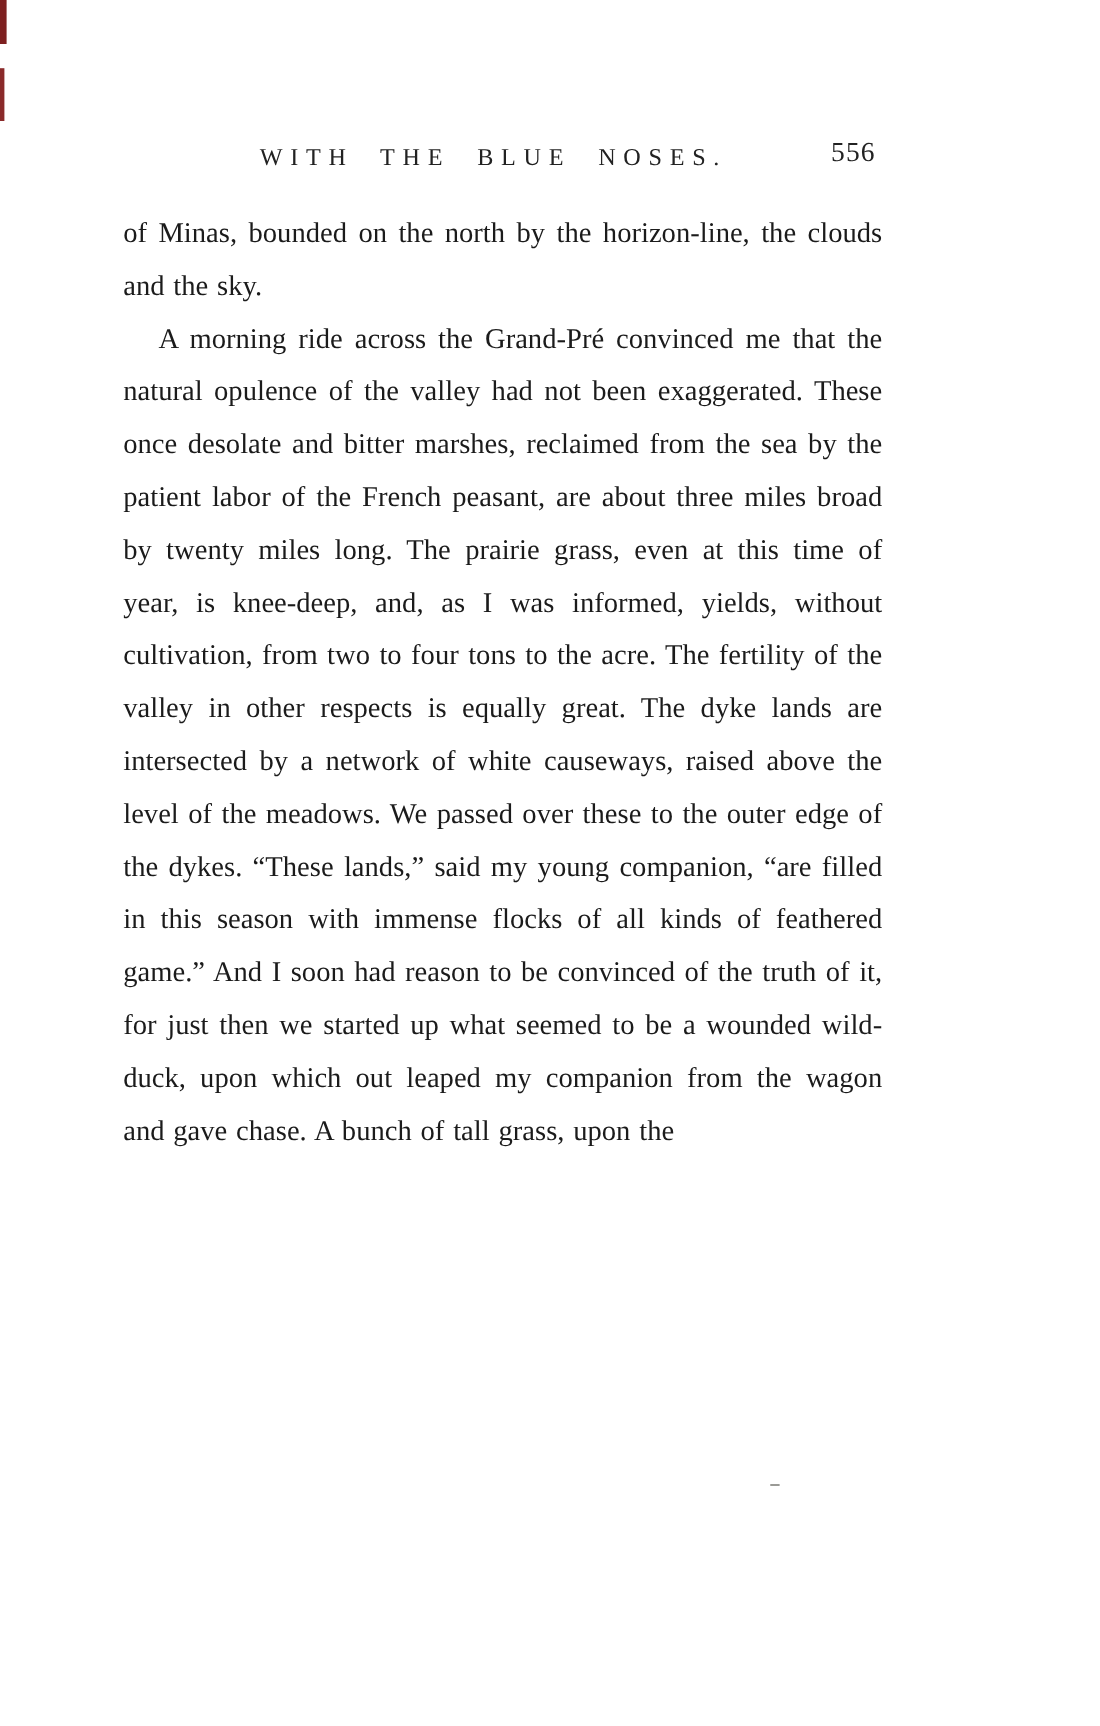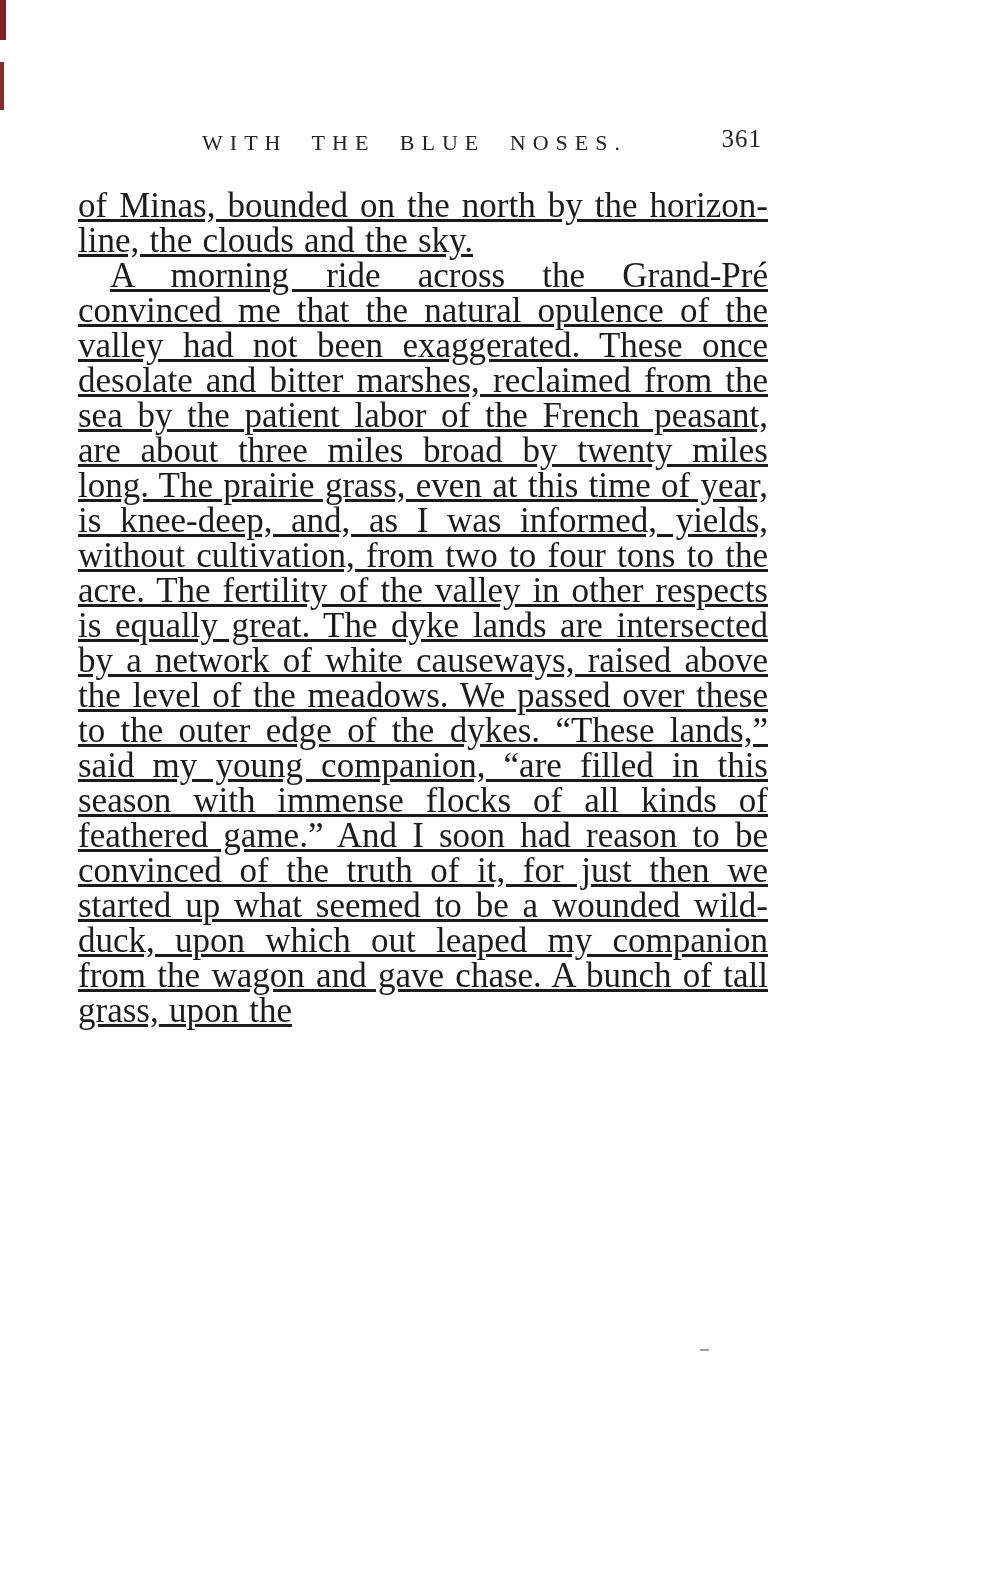--- a/index.html
+++ b/index.html
@@ -13,24 +13,23 @@
     position: relative;
     overflow: hidden;
   }
   .page-sheet {
     position: absolute;
     inset: 0;
     background: #ffffff;
   }
   .text-column {
     position: absolute;
-    left: 78px;
+    left: 112px;
     top: 128px;
     width: 690px;
-    text-decoration: underline;
   }
   .running-header {
     position: relative;
     height: 34px;
     margin-bottom: 26px;
   }
   .header-title {
     position: absolute;
     left: 50%;
     top: 2px;
@@ -43,22 +42,22 @@
   }
   .page-number {
     position: absolute;
     right: 6px;
     top: -3px;
     font-size: 25px;
     letter-spacing: 1px;
     color: #222222;
   }
   .body-text p {
-    font-size: 35px;
-    line-height: 35px;
+    font-size: 26px;
+    line-height: 48px;
     text-align: justify;
     margin: 0;
     word-spacing: 1.5px;
     color: #1b1b1b;
   }
   .body-text p.indent {
     text-indent: 32px;
   }
   
   .artifact {
@@ -87,21 +86,21 @@
 
 <div class="page-sheet">
 
   <span class="artifact artifact-1"></span>
   <span class="artifact artifact-2"></span>
 
   <div class="text-column">
 
     <header class="running-header">
       <span class="header-title">WITH THE BLUE NOSES.</span>
-      <span class="page-number">361</span>
+      <span class="page-number">556</span>
     </header>
 
     <main class="body-text">
       <p>of Minas, bounded on the north by the horizon-line, the clouds and the sky.</p>
       <p class="indent">A morning ride across the Grand-Pré convinced me that the natural opulence of the valley had not been exaggerated. These once desolate and bitter marshes, reclaimed from the sea by the patient labor of the French peasant, are about three miles broad by twenty miles long. The prairie grass, even at this time of year, is knee-deep, and, as I was informed, yields, without cultivation, from two to four tons to the acre. The fertility of the valley in other respects is equally great. The dyke lands are intersected by a network of white causeways, raised above the level of the meadows. We passed over these to the outer edge of the dykes. “These lands,” said my young companion, “are filled in this season with immense flocks of all kinds of feathered game.” And I soon had reason to be convinced of the truth of it, for just then we started up what seemed to be a wounded wild-duck, upon which out leaped my companion from the wagon and gave chase. A bunch of tall grass, upon the</p>
     </main>
 
   </div>
 
   <span class="artifact speck"></span>

